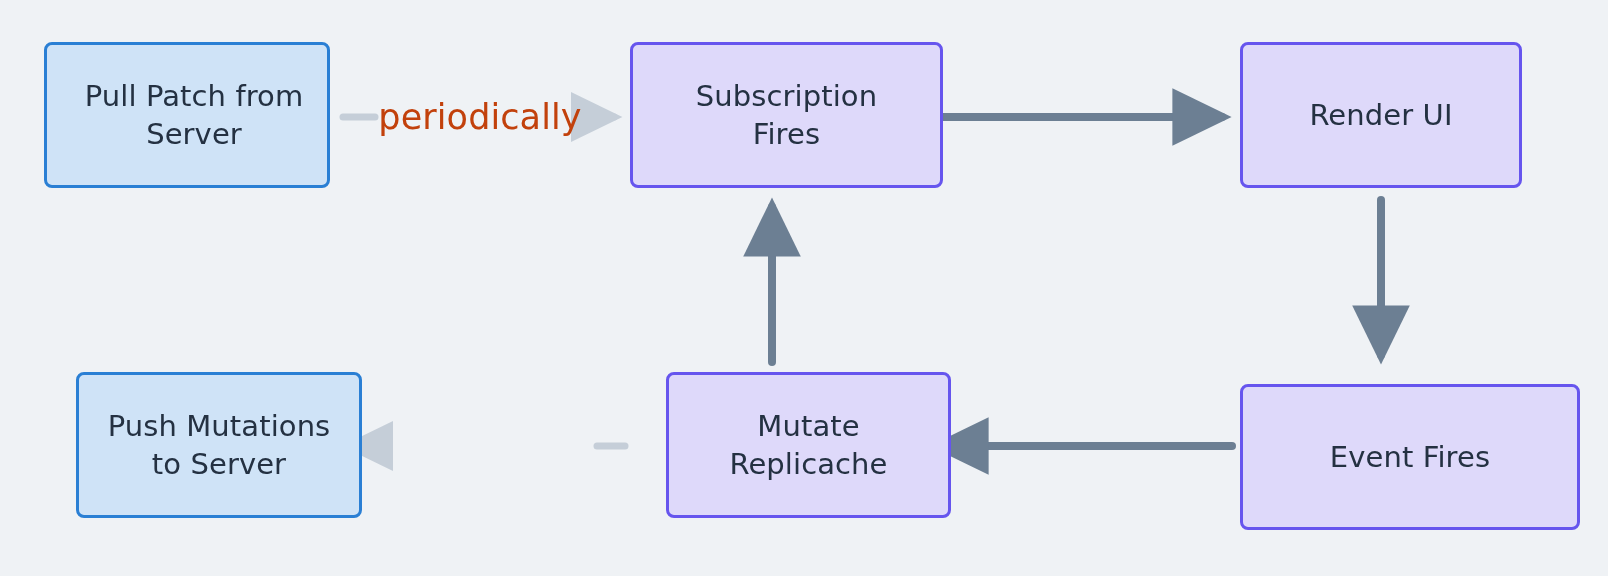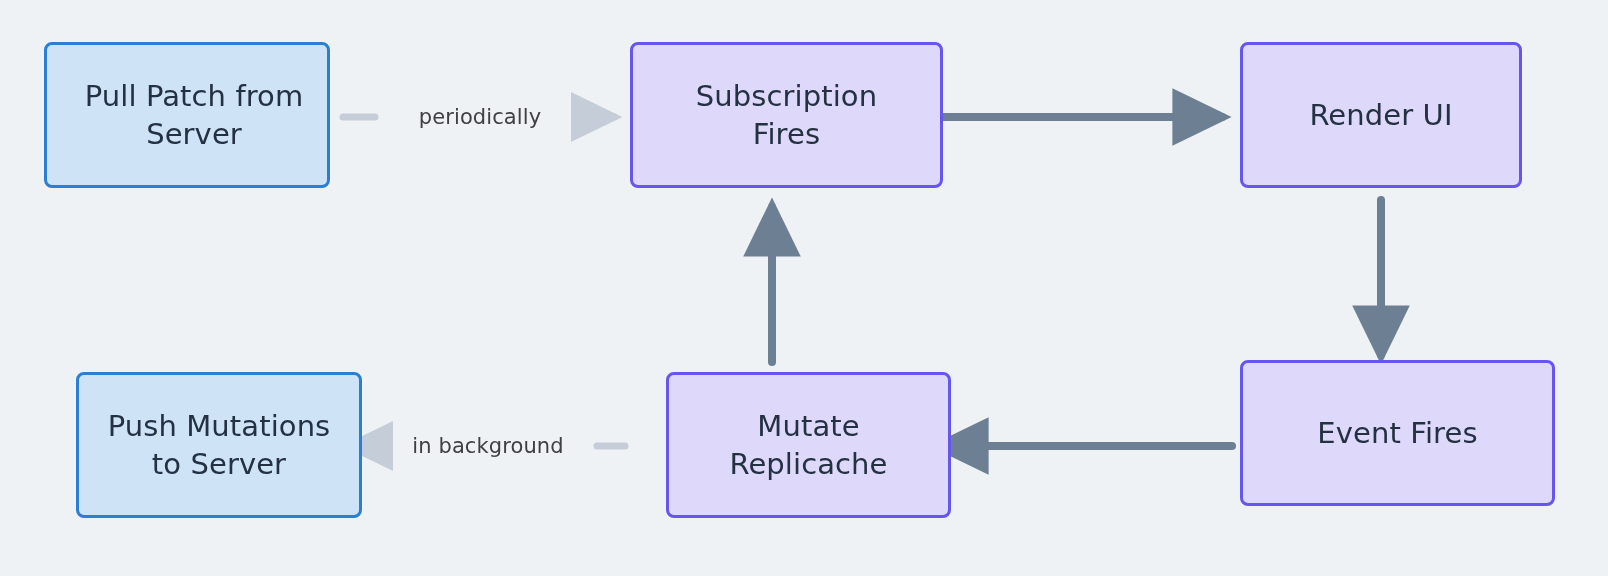--- a/index.html
+++ b/index.html
@@ -47,22 +47,22 @@
     position: absolute;
     left: 0;
     top: 0;
     width: 1608px;
     height: 576px;
     overflow: visible;
     pointer-events: none;
   }
   .edge-label {
     position: absolute;
-    font-size: 21px;
-    color: #404040;
+    font-size: 35px;
+    color: #c2410c;
     white-space: nowrap;
     letter-spacing: 0.1px;
     transform: translate(-50%, -50%);
   }
 </style>
 </head>
 <body>
 
 <div id="canvas">
 
@@ -120,21 +120,20 @@
   <div class="node blue" style="left:44px; top:372px; width:286px; height:146px;margin-left:32px;">
     <span class="node-label">Push Mutations
 to Server</span>
   </div>
 
   <div class="node purple" style="left:666px; top:372px; width:285px; height:146px;">
     <span class="node-label">Mutate
 Replicache</span>
   </div>
 
-  <div class="node purple" style="left:1240px; top:360px; width:315px; height:146px;">
+  <div class="node purple" style="left:1240px; top:384px; width:340px; height:146px;">
     <span class="node-label">Event Fires</span>
   </div>
 
   <div class="edge-label" style="left:480px; top:117px;">periodically</div>
 
-  <div class="edge-label" style="left:488px; top:446px;">in background</div>
 
 </div>
 
 </body></html>

